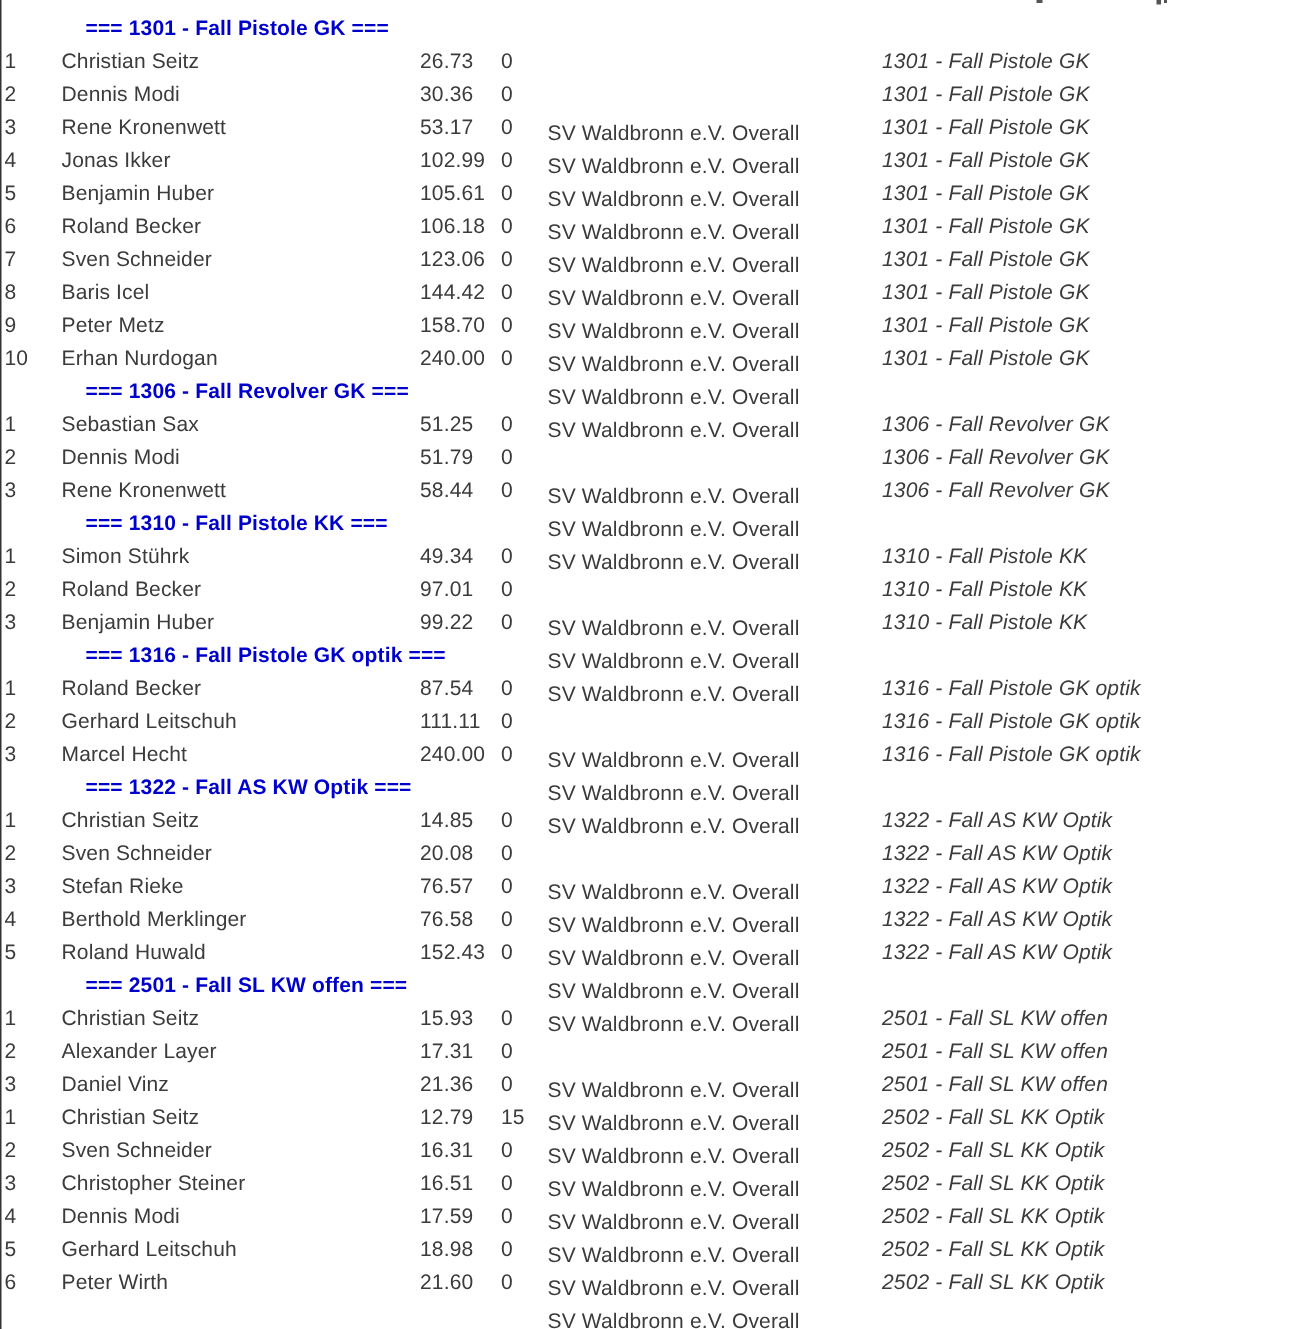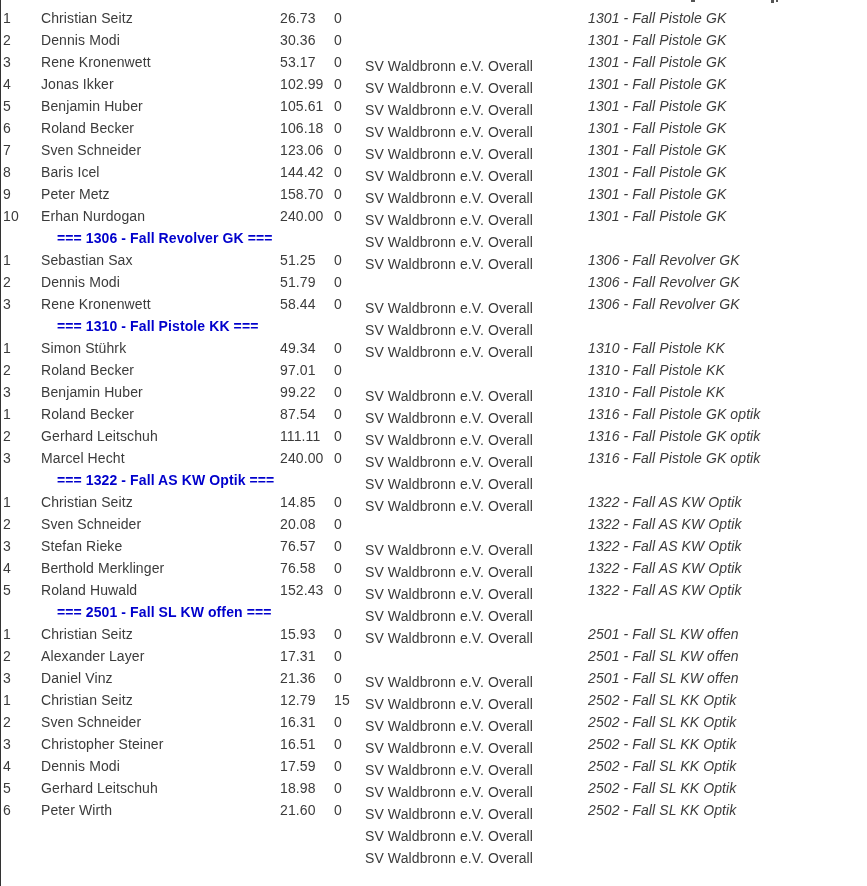--- a/index.html
+++ b/index.html
@@ -38,20 +38,23 @@
 </style>
 </head>
 <body>
 
 <div class="page">
   <div class="left-border"></div>
   <div class="frag frag1"></div>
   <div class="frag frag2"></div>
   <div class="frag frag3"></div>
   <div class="content">
+      <div class="line header-line">
+        <span class="sec-title">=== 1301 - Fall Pistole GK ===</span>
+      </div>
       <div class="line">
         <span class="col-rank">1</span>
         <span class="col-name">Christian Seitz</span>
         <span class="col-score">26.73</span>
         <span class="col-flag">0</span>
         <span class="col-club">SV Waldbronn e.V. Overall</span>
         <span class="col-disc">1301 - Fall Pistole GK</span>
       </div>
       <div class="line">
         <span class="col-rank">2</span>
@@ -171,20 +174,23 @@
         <span class="col-club">SV Waldbronn e.V. Overall</span>
         <span class="col-disc">1310 - Fall Pistole KK</span>
       </div>
       <div class="line">
         <span class="col-rank">3</span>
         <span class="col-name">Benjamin Huber</span>
         <span class="col-score">99.22</span>
         <span class="col-flag">0</span>
         <span class="col-club">SV Waldbronn e.V. Overall</span>
         <span class="col-disc">1310 - Fall Pistole KK</span>
+      </div>
+      <div class="line header-line">
+        <span class="sec-title">=== 1316 - Fall Pistole GK optik ===</span>
       </div>
       <div class="line">
         <span class="col-rank">1</span>
         <span class="col-name">Roland Becker</span>
         <span class="col-score">87.54</span>
         <span class="col-flag">0</span>
         <span class="col-club">SV Waldbronn e.V. Overall</span>
         <span class="col-disc">1316 - Fall Pistole GK optik</span>
       </div>
       <div class="line">

